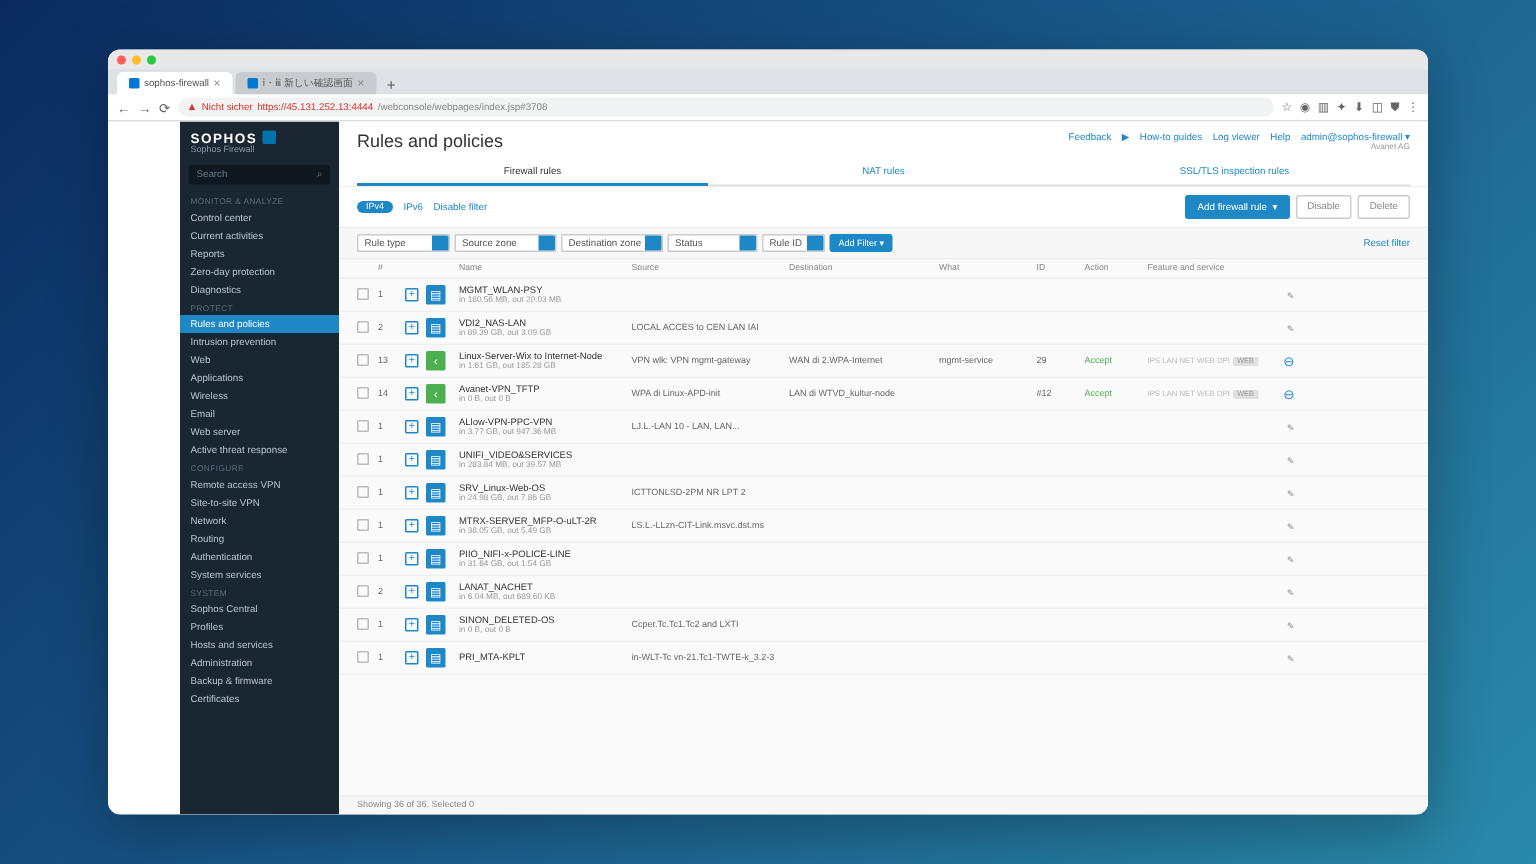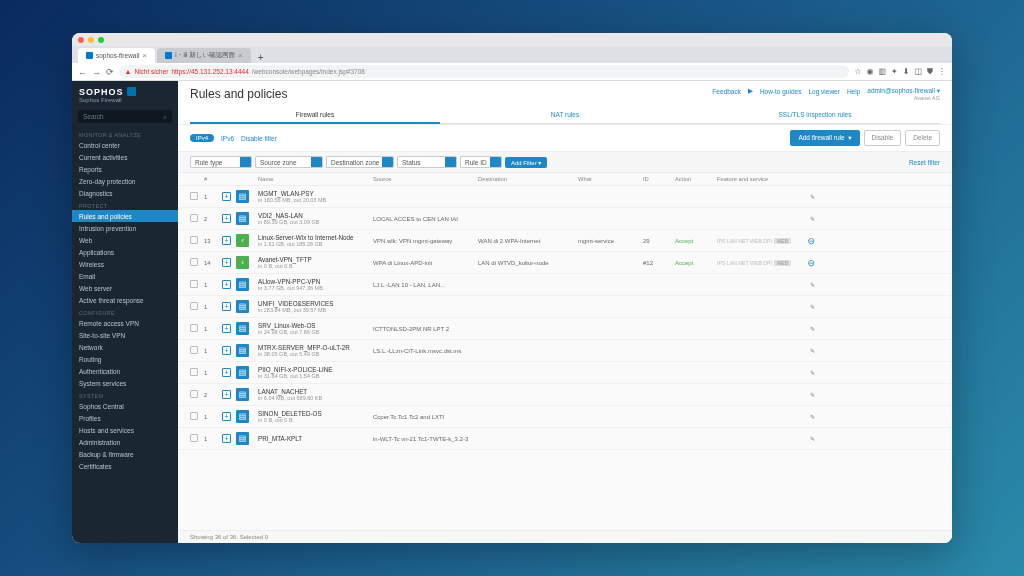--- a/index.html
+++ b/index.html
@@ -14,21 +14,21 @@
   .tab-close { color: #888; font-size: 8px; }
   .tab-favicon { width: 7px; height: 7px; background: #0078d4; display: inline-block; border-radius: 1px; }
   .addtab { padding: 0 5px; color: #555; font-size: 10px; }
   .addrbar { height: 18px; background: #fff; display: flex; align-items: center; padding: 0 6px; gap: 5px; border-bottom: 1px solid #ddd; font-size: 7px; color: #555; }
   .nav-arrow { color: #666; font-size: 9px; }
   .url-field { flex: 1; background: #f1f3f4; height: 13px; border-radius: 7px; display: flex; align-items: center; padding: 0 6px; gap: 3px; font-size: 6.5px; }
   .warn { color: #d93025; font-size: 7px; }
   .url-text { color: #d93025; }
   .url-path { color: #888; }
   .ext-icons { display: flex; gap: 5px; color: #666; font-size: 8px; }
-  .app { flex: 1; display: flex; overflow: hidden; }
+  .app { flex: 1; display: flex; overflow: hidden; margin-left: 48px; }
   .sidebar { width: 106px; background: #1a2732; color: #b8c4cf; overflow-y: auto; font-size: 6.5px; }
   .brand { padding: 6px 7px 4px; }
   .brand-name { color: #fff; font-weight: 700; font-size: 9px; letter-spacing: 1px; }
   .brand-sub { color: #8a9aa8; font-size: 6px; }
   .brand-icon { display: inline-block; width: 9px; height: 9px; background: #0073aa; border-radius: 1px; vertical-align: top; margin-left: 3px; }
   .search-box { margin: 3px 6px 5px; background: #0f1820; height: 13px; border-radius: 2px; display: flex; align-items: center; padding: 0 5px; color: #6a7a88; justify-content: space-between; }
   .side-head { padding: 4px 7px 1px; color: #5a6a78; font-size: 5.5px; letter-spacing: 0.3px; }
   .side-item { padding: 2.5px 7px; color: #b8c4cf; cursor: pointer; }
   .side-item.active { background: #1e88c7; color: #fff; }
   .main { flex: 1; background: #fafafa; overflow: hidden; display: flex; flex-direction: column; }

